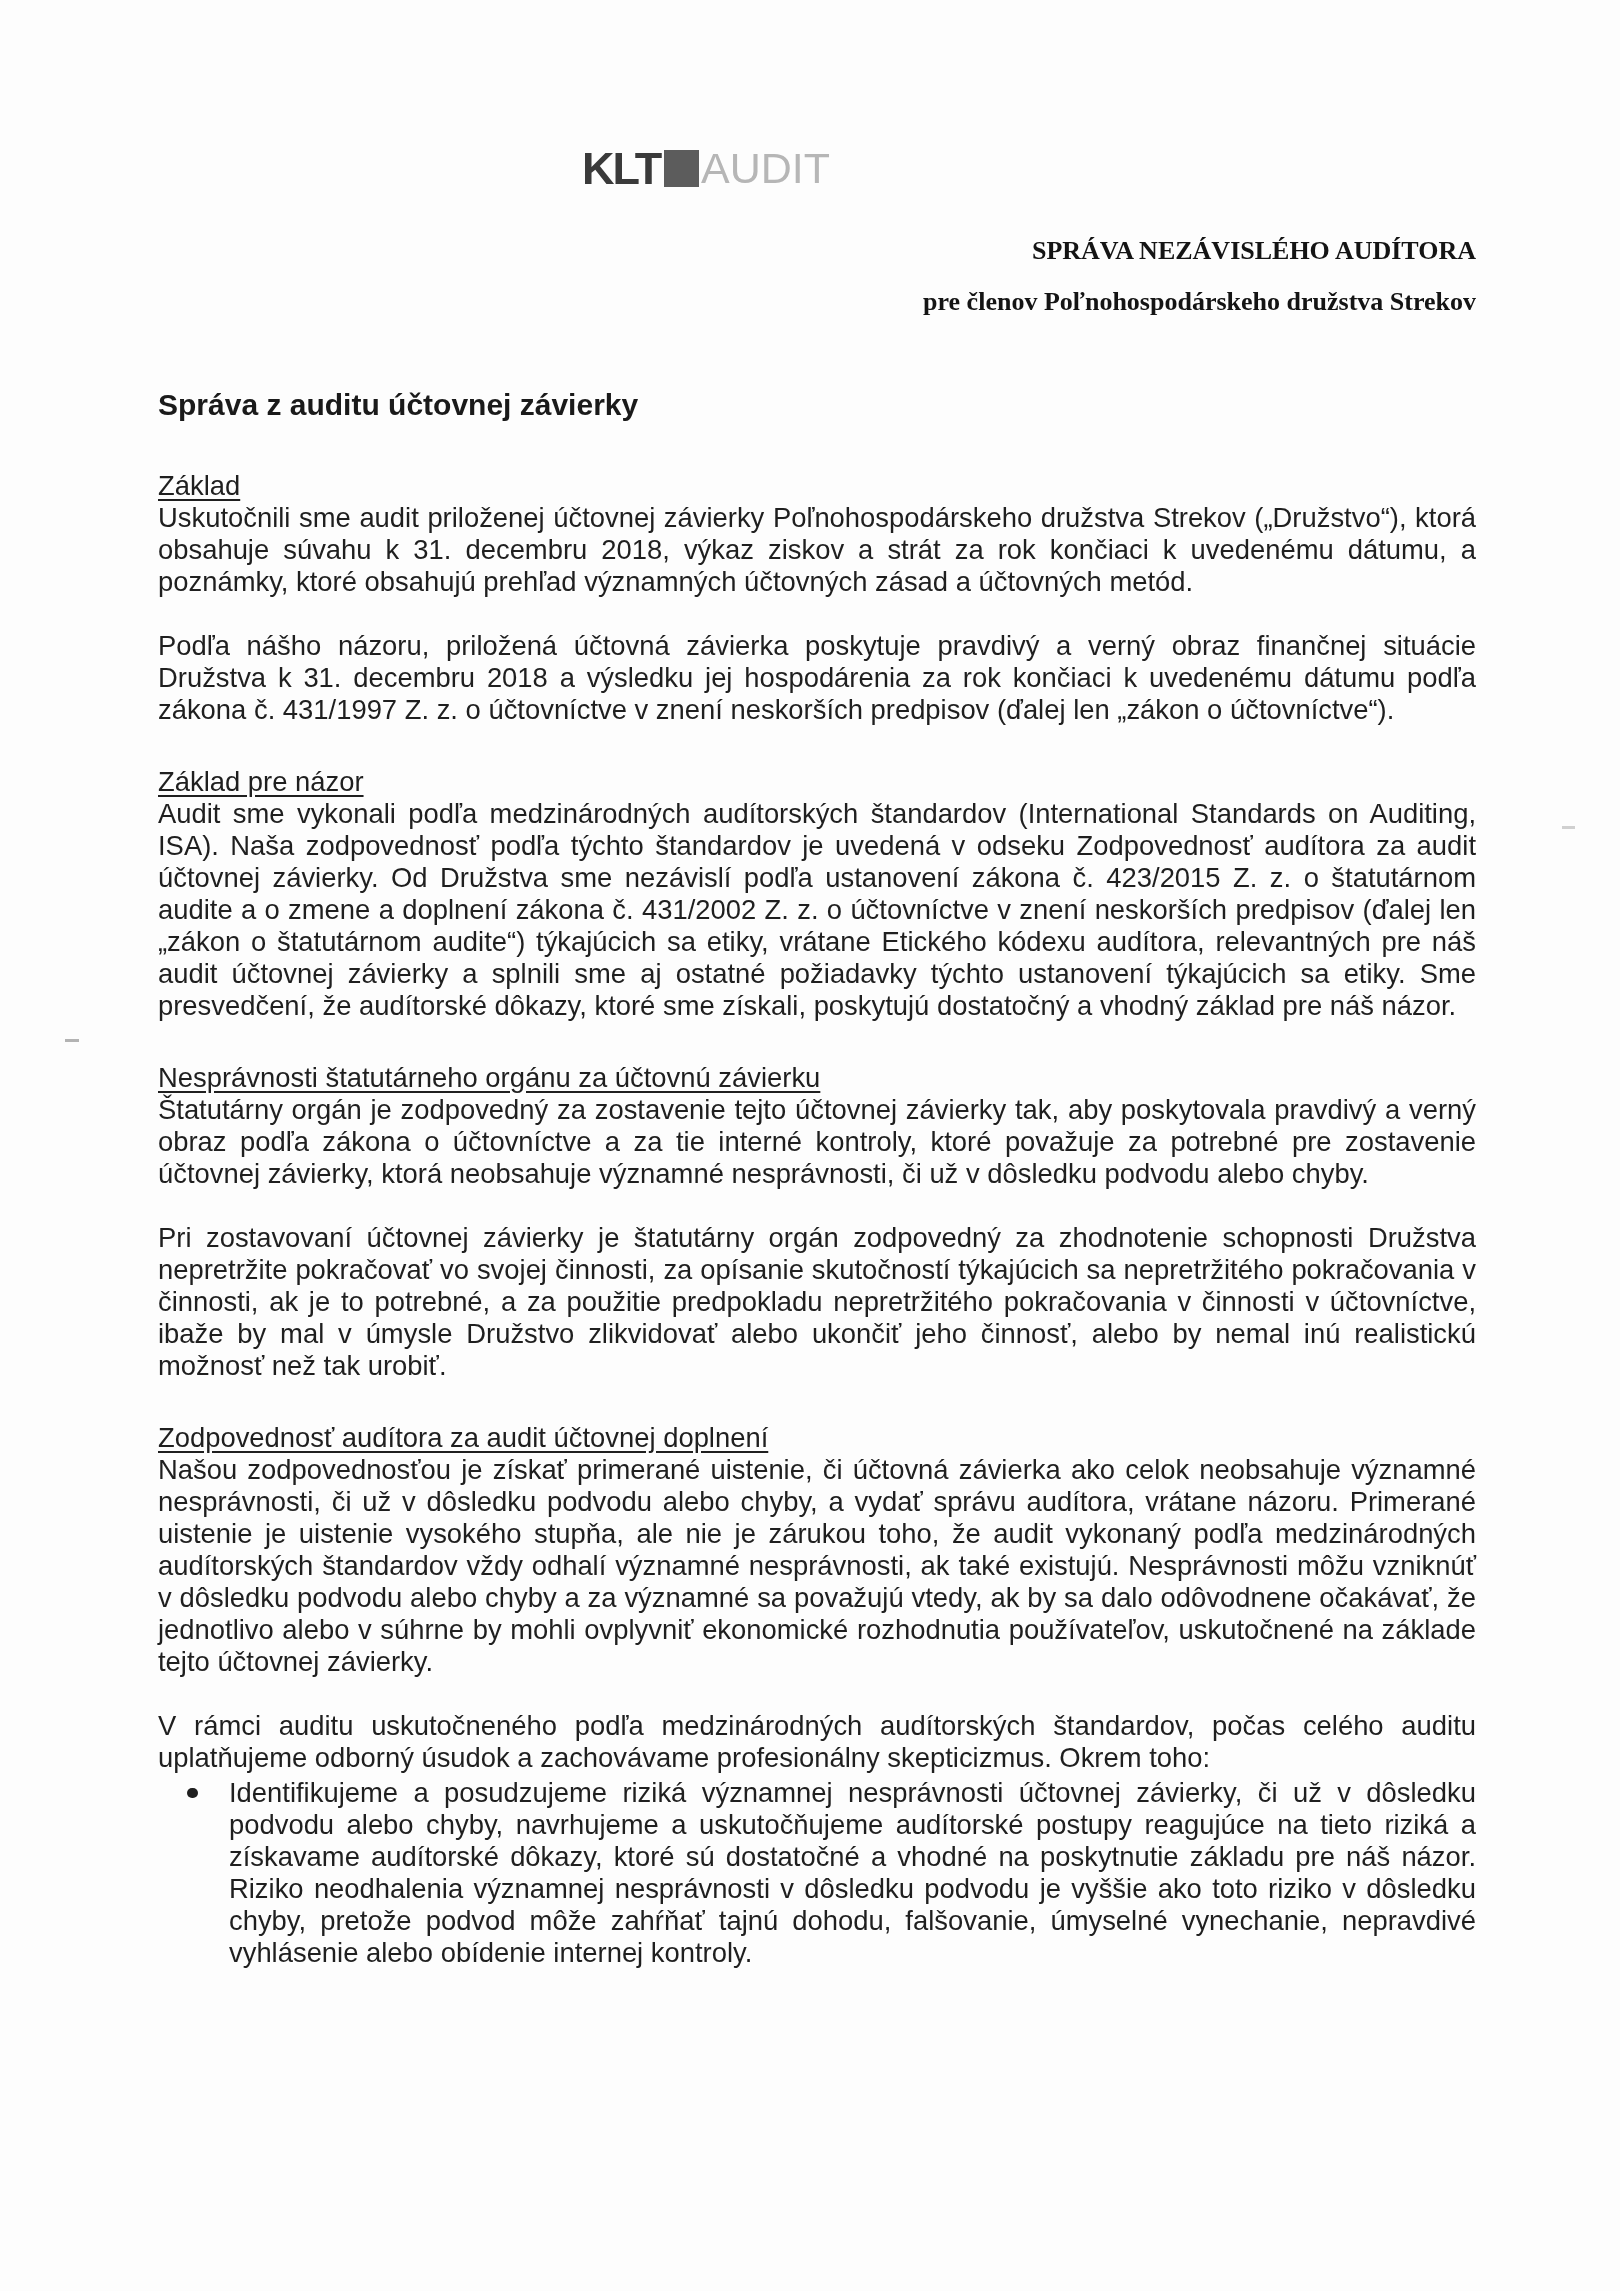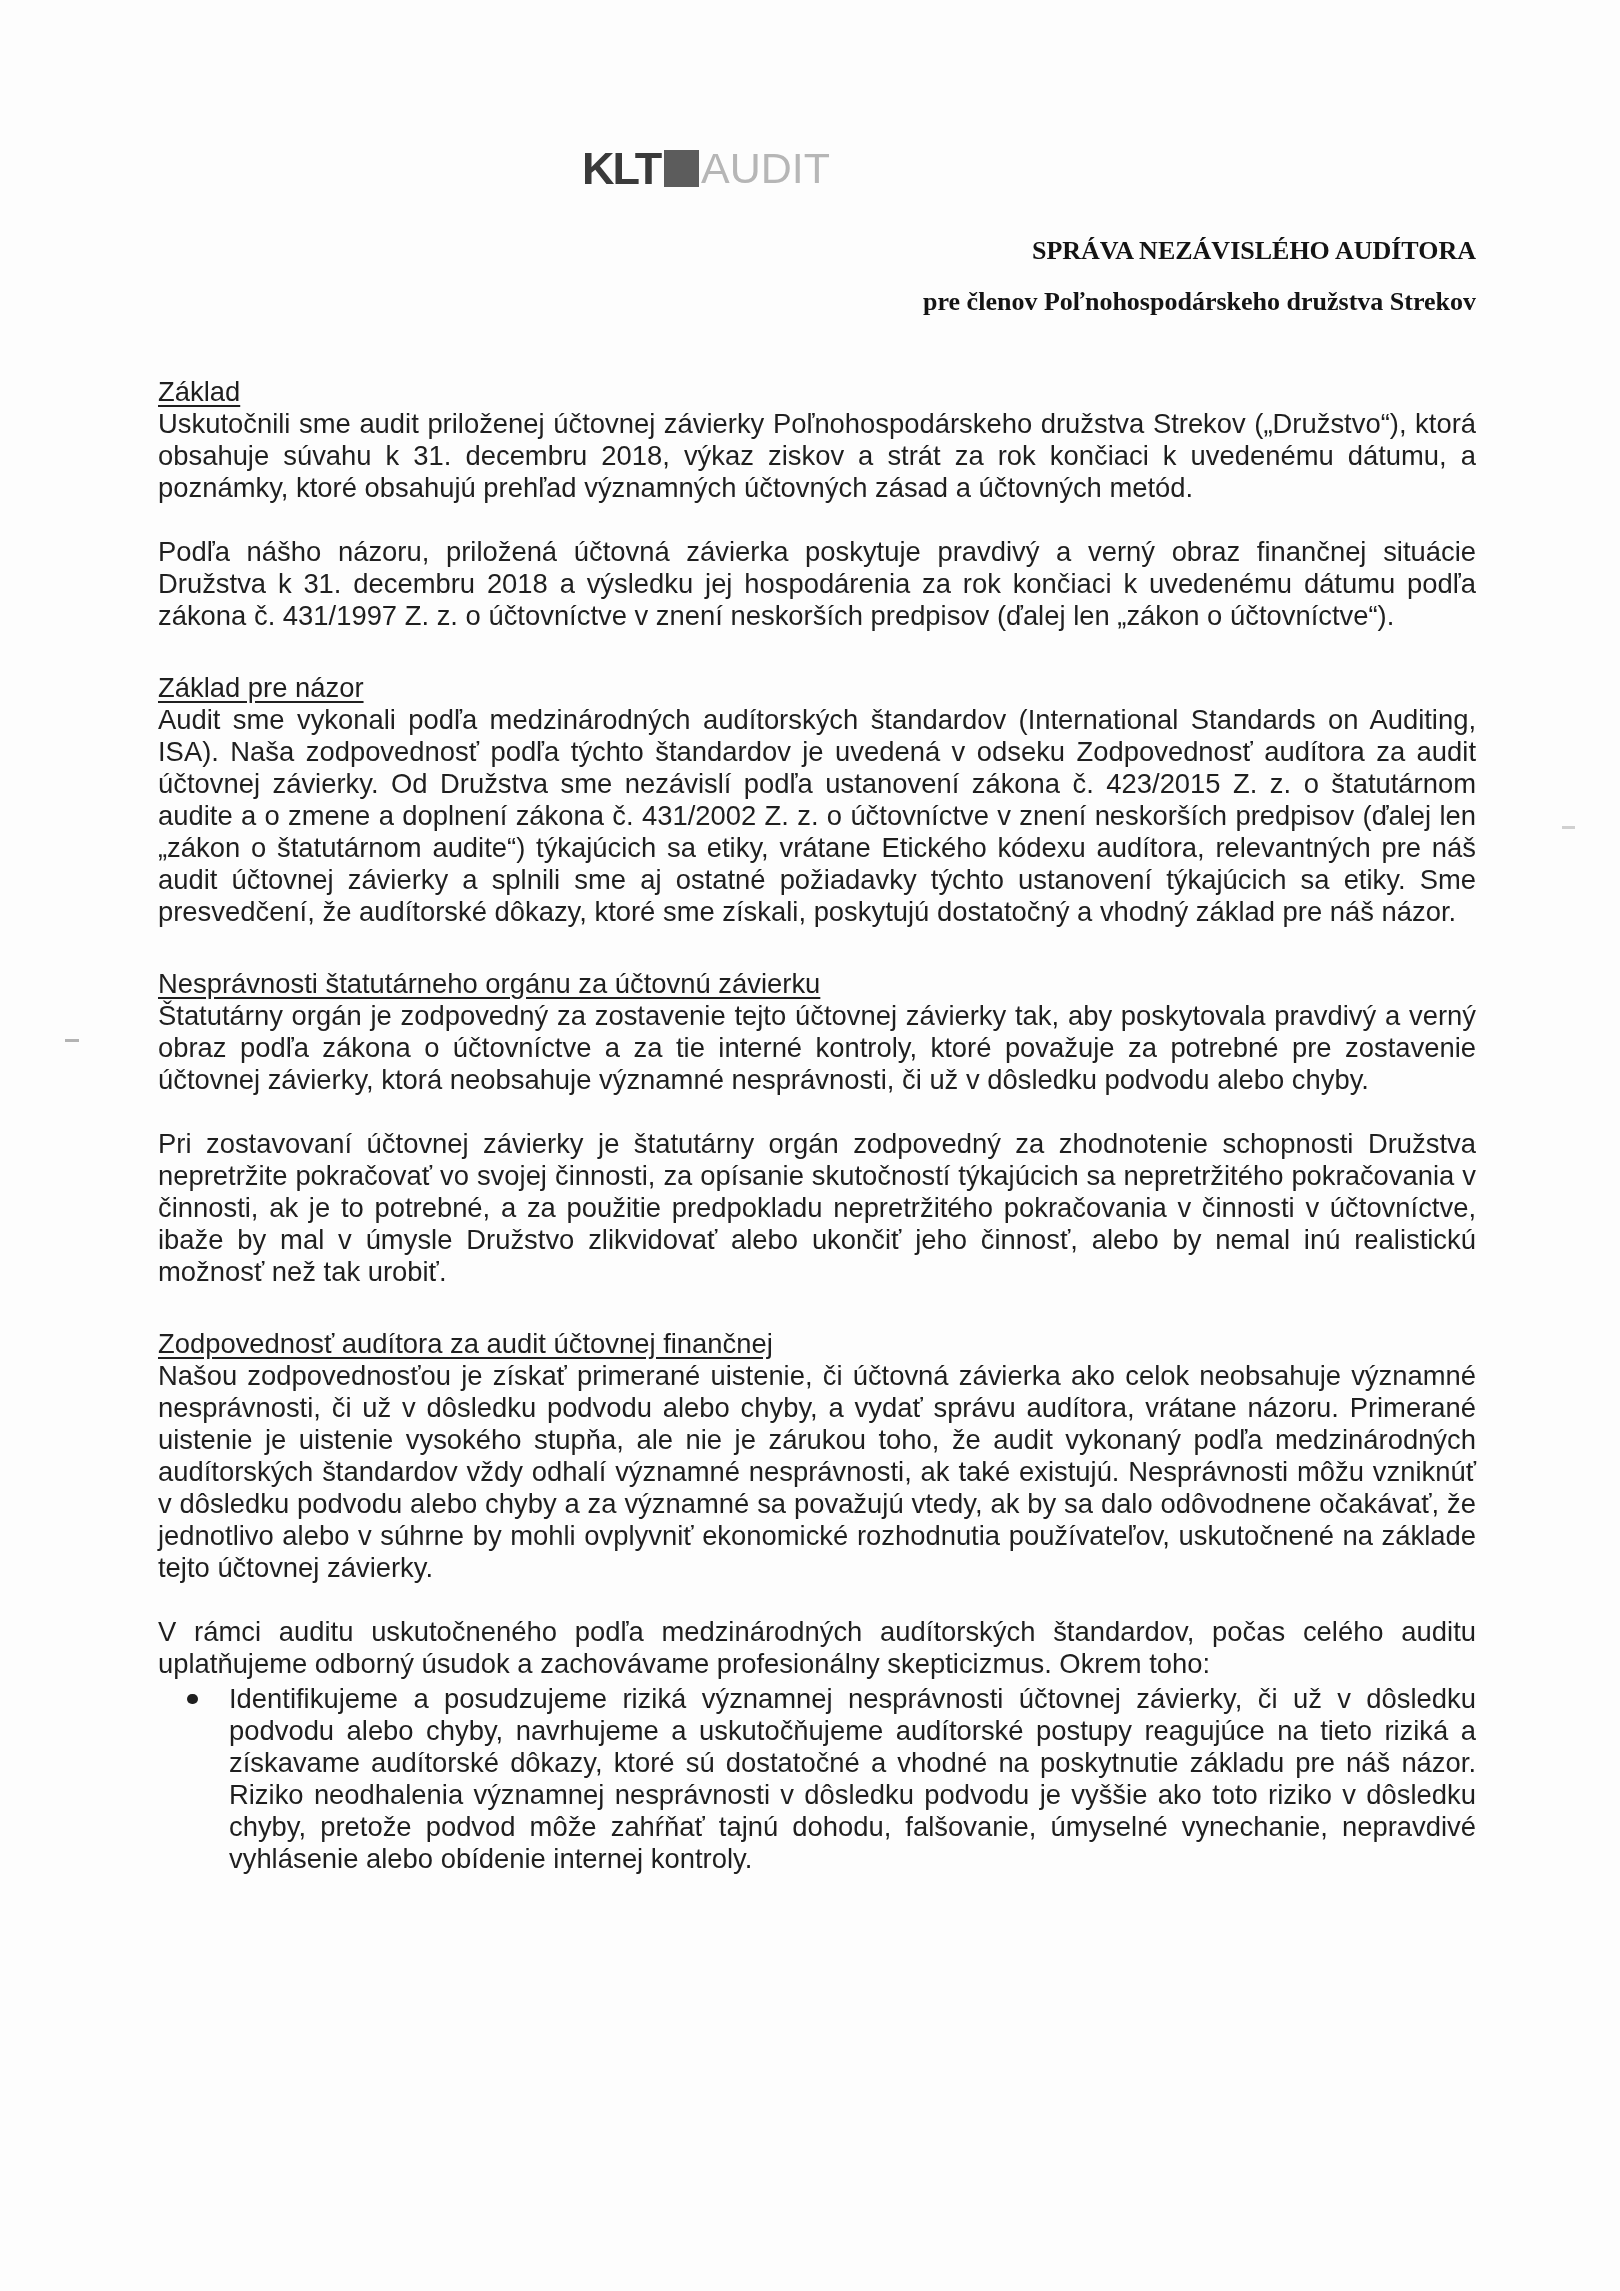--- a/index.html
+++ b/index.html
@@ -107,40 +107,41 @@
 <div class="sheet">
 
   <div class="logo">
     <span class="logo-bold">KLT</span>
       <span class="logo-square"></span>
       <span class="logo-light">AUDIT</span>
   </div>
 
   <h1 class="doc-title"><span>SPRÁVA NEZÁVISLÉHO AUDÍTORA</span><br><span>pre členov Poľnohospodárskeho družstva Strekov</span></h1>
 
+  <h2 class="report-heading">Správa z auditu účtovnej závierky</h2>
 
   <div>
     <h3 class="sec-heading first-sec-heading">Základ</h3>
     <p class="para">Uskutočnili sme audit priloženej účtovnej závierky Poľnohospodárskeho družstva Strekov („Družstvo“), ktorá obsahuje súvahu k 31. decembru 2018, výkaz ziskov a strát za rok končiaci k uvedenému dátumu, a poznámky, ktoré obsahujú prehľad významných účtovných zásad a účtovných metód.</p>
     <p class="para">Podľa nášho názoru, priložená účtovná závierka poskytuje pravdivý a verný obraz finančnej situácie Družstva k 31. decembru 2018 a výsledku jej hospodárenia za rok končiaci k uvedenému dátumu podľa zákona č. 431/1997 Z. z. o účtovníctve v znení neskorších predpisov (ďalej len „zákon o účtovníctve“).</p>
   </div>
 
   <div>
     <h3 class="sec-heading">Základ pre názor</h3>
     <p class="para">Audit sme vykonali podľa medzinárodných audítorských štandardov (International Standards on Auditing, ISA). Naša zodpovednosť podľa týchto štandardov je uvedená v odseku Zodpovednosť audítora za audit účtovnej závierky. Od Družstva sme nezávislí podľa ustanovení zákona č. 423/2015 Z. z. o štatutárnom audite a o zmene a doplnení zákona č. 431/2002 Z. z. o účtovníctve v znení neskorších predpisov (ďalej len „zákon o štatutárnom audite“) týkajúcich sa etiky, vrátane Etického kódexu audítora, relevantných pre náš audit účtovnej závierky a splnili sme aj ostatné požiadavky týchto ustanovení týkajúcich sa etiky. Sme presvedčení, že audítorské dôkazy, ktoré sme získali, poskytujú dostatočný a vhodný základ pre náš názor.</p>
   </div>
 
   <div>
     <h3 class="sec-heading">Nesprávnosti štatutárneho orgánu za účtovnú závierku</h3>
     <p class="para">Štatutárny orgán je zodpovedný za zostavenie tejto účtovnej závierky tak, aby poskytovala pravdivý a verný obraz podľa zákona o účtovníctve a za tie interné kontroly, ktoré považuje za potrebné pre zostavenie účtovnej závierky, ktorá neobsahuje významné nesprávnosti, či už v dôsledku podvodu alebo chyby.</p>
     <p class="para">Pri zostavovaní účtovnej závierky je štatutárny orgán zodpovedný za zhodnotenie schopnosti Družstva nepretržite pokračovať vo svojej činnosti, za opísanie skutočností týkajúcich sa nepretržitého pokračovania v činnosti, ak je to potrebné, a za použitie predpokladu nepretržitého pokračovania v činnosti v účtovníctve, ibaže by mal v úmysle Družstvo zlikvidovať alebo ukončiť jeho činnosť, alebo by nemal inú realistickú možnosť než tak urobiť.</p>
   </div>
 
   <div>
-    <h3 class="sec-heading">Zodpovednosť audítora za audit účtovnej finančnej</h3>
+    <h3 class="sec-heading">Zodpovednosť audítora za audit účtovnej doplnení</h3>
     <p class="para">Našou zodpovednosťou je získať primerané uistenie, či účtovná závierka ako celok neobsahuje významné nesprávnosti, či už v dôsledku podvodu alebo chyby, a vydať správu audítora, vrátane názoru.  Primerané uistenie je uistenie vysokého stupňa, ale nie je zárukou toho, že audit vykonaný podľa medzinárodných audítorských štandardov vždy odhalí významné nesprávnosti, ak také existujú. Nesprávnosti môžu vzniknúť v dôsledku podvodu alebo chyby a za významné sa považujú vtedy, ak by sa dalo odôvodnene očakávať, že jednotlivo alebo v súhrne by mohli ovplyvniť ekonomické rozhodnutia používateľov, uskutočnené na základe tejto účtovnej závierky.</p>
     <p class="para">V rámci auditu uskutočneného podľa medzinárodných audítorských štandardov, počas celého auditu uplatňujeme odborný úsudok a zachovávame profesionálny skepticizmus. Okrem toho:</p>
     <ul class="bullet-list">
       <li class="bullet-item"><span class="bullet-dot"></span><span>Identifikujeme a posudzujeme riziká významnej nesprávnosti účtovnej závierky, či už v dôsledku podvodu alebo chyby, navrhujeme a uskutočňujeme audítorské postupy reagujúce na tieto riziká a získavame audítorské dôkazy, ktoré sú dostatočné a vhodné na poskytnutie základu pre náš názor. Riziko neodhalenia významnej nesprávnosti v dôsledku podvodu je vyššie ako toto riziko v dôsledku chyby, pretože podvod môže zahŕňať tajnú dohodu, falšovanie, úmyselné vynechanie, nepravdivé vyhlásenie alebo obídenie internej kontroly.</span></li>
     </ul>
   </div>
 
 </div>
 
 <div class="artifact artifact-left"></div>

